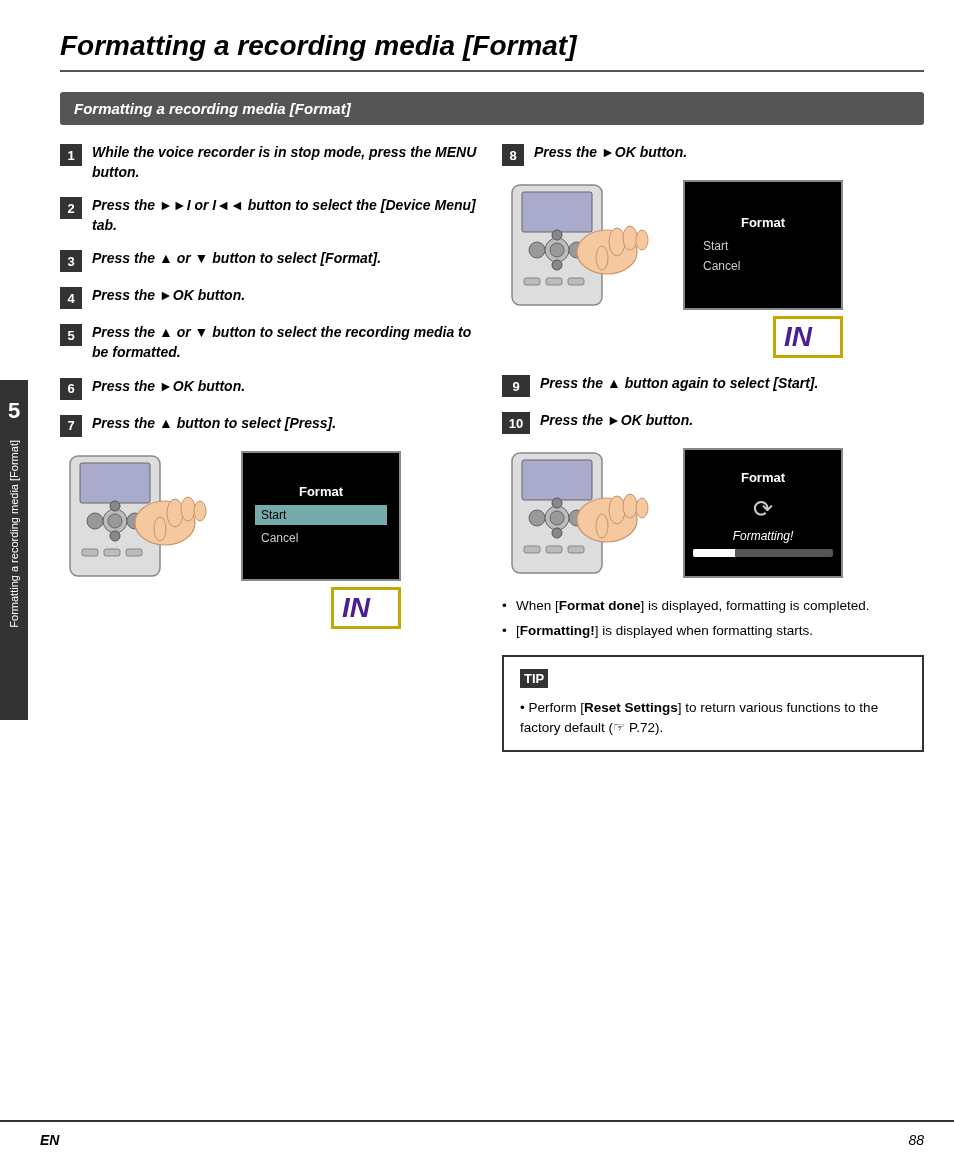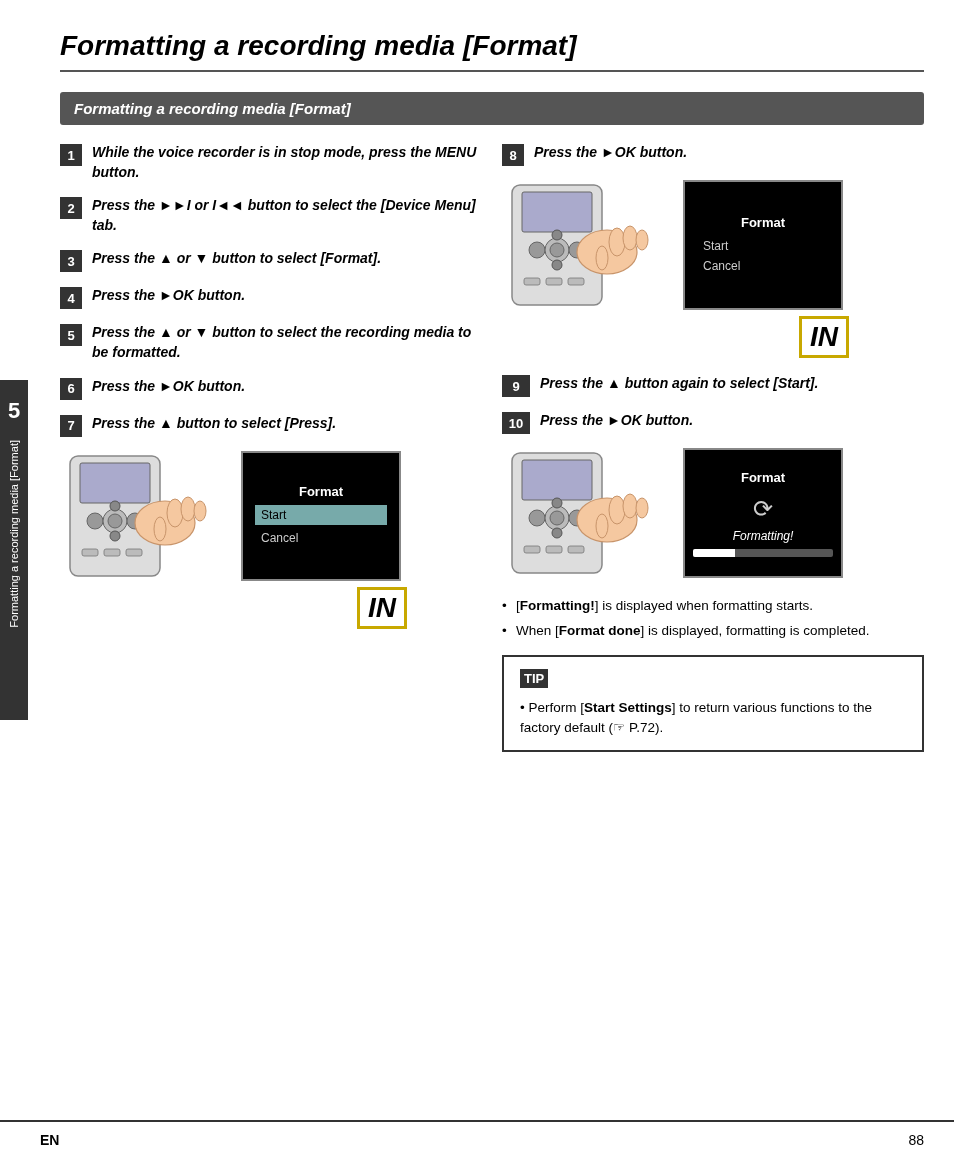--- a/index.html
+++ b/index.html
@@ -211,25 +211,25 @@
       height: 100%;
       width: 30%;
       background: #fff;
     }
 
     
     .in-badge {
       font-size: 28px;
       font-weight: bold;
       font-style: italic;
-      color: #000000;
+      color: #4c1d95;
       border: 3px solid #c8a800;
       padding: 2px 8px;
       display: inline-block;
-      margin: 6px 0 0 116px;
+      margin: 6px 0 0 90px;
     }
 
     
     .bullet-list {
       list-style: none;
       margin: 10px 0 14px 0;
     }
     .bullet-list li {
       font-size: 13.5px;
       margin-bottom: 6px;
@@ -267,20 +267,21 @@
     .bottom-bar {
       position: absolute;
       bottom: 0;
       left: 0;
       right: 0;
       border-top: 2px solid #333;
       padding: 10px 30px 10px 40px;
       display: flex;
       justify-content: space-between;
       align-items: center;
+      font-style: italic;
     }
     .bottom-en {
       font-weight: bold;
       font-size: 14px;
     }
     .bottom-page {
       font-size: 14px;
     }
 
     
@@ -482,31 +483,31 @@
             <div class="formatting-label">Formatting!</div>
             <div class="progress-bar">
               <div class="progress-fill"></div>
             </div>
           </div>
         </div>
       </div>
 
       <ul class="bullet-list">
         <li>
-          [<strong>Formatting!</strong>] is displayed when formatting starts.
+          When [<strong>Format done</strong>] is displayed, formatting is completed.
         </li>
         <li>
-          When [<strong>Format done</strong>] is displayed, formatting is completed.
+          [<strong>Formatting!</strong>] is displayed when formatting starts.
         </li>
       </ul>
 
       <div class="tip-box">
         <div class="tip-header">TIP</div>
         <div class="tip-content">
-          • Perform [<strong>Start Settings</strong>] to return various functions to the factory default (☞ P.72).
+          • Perform [<strong>Reset Settings</strong>] to return various functions to the factory default (☞ P.72).
         </div>
       </div>
 
     </div>
   </div>
 </div>
 
 <div class="bottom-bar">
   <span class="bottom-en">EN</span>
   <span class="bottom-page">88</span>

